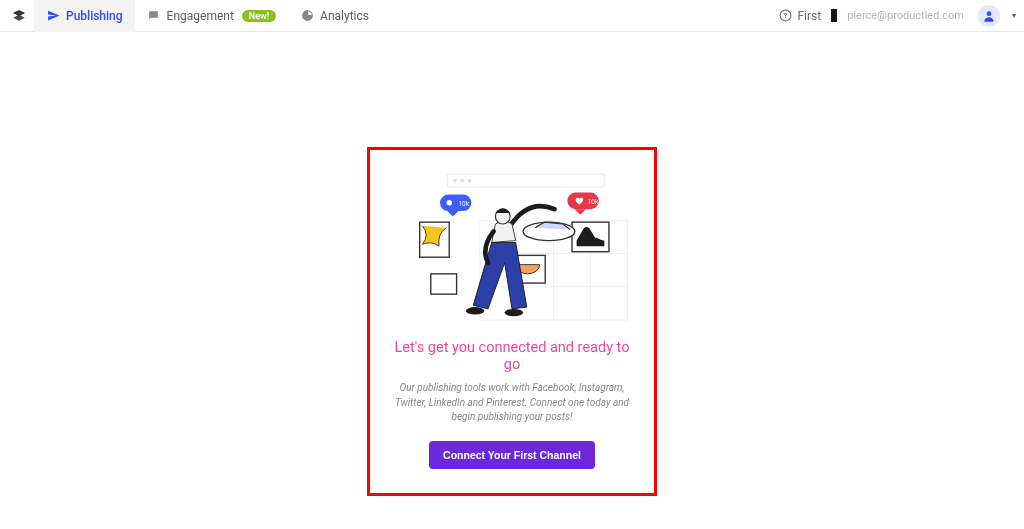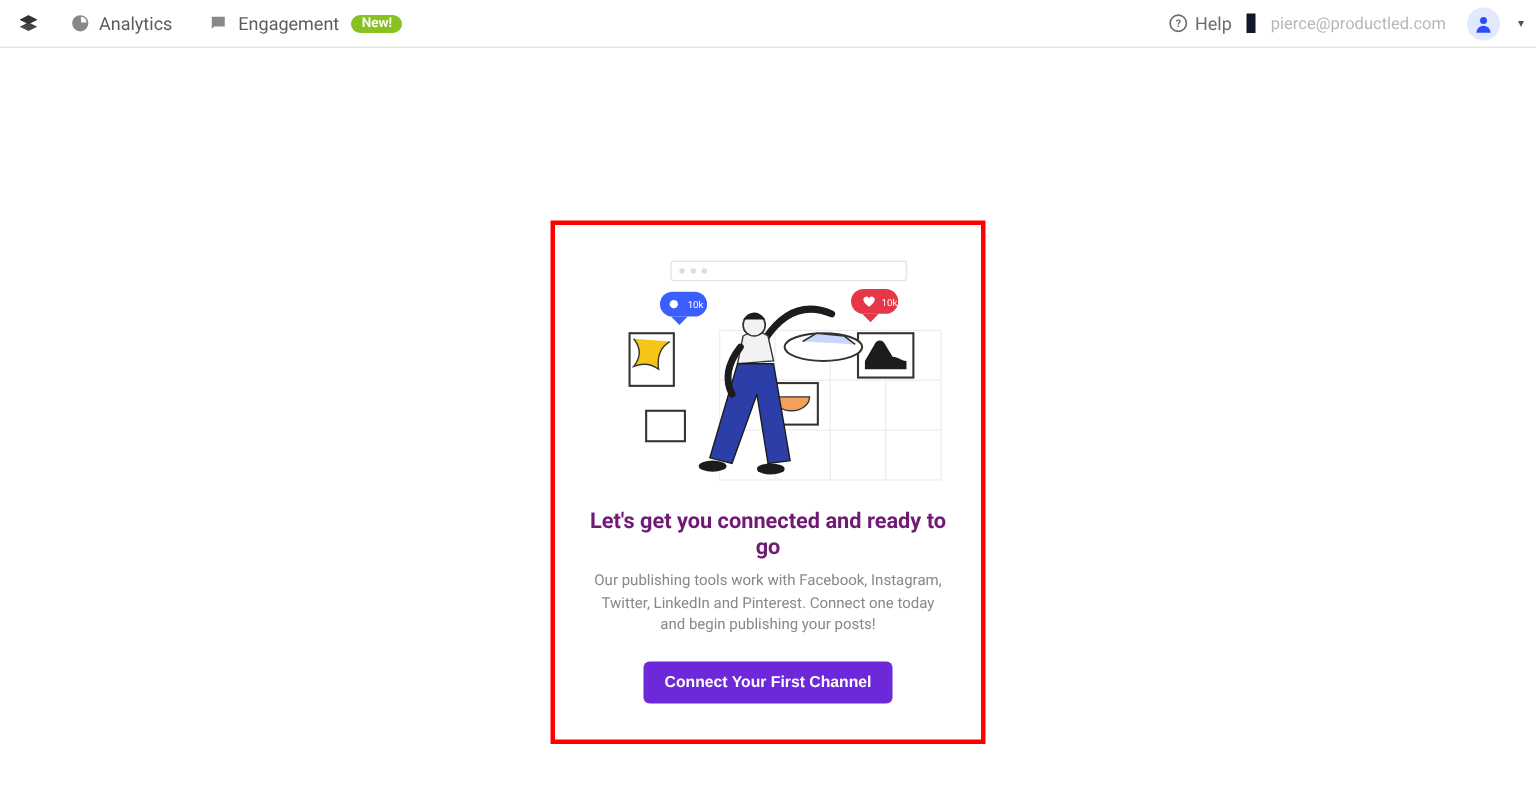--- a/index.html
+++ b/index.html
@@ -15,61 +15,69 @@
     .right { display:flex; align-items:center; gap:10px; color:#6b6b6b; }
     .help { display:flex; align-items:center; gap:5px; cursor:pointer; font-size:12px; }
     .email { font-size:11px; color:#b7b7b7; padding-left:10px; border-left:6px solid #0f172a; }
     .avatar { width:22px; height:22px; border-radius:50%; background:#e2e9ff; display:flex; align-items:center; justify-content:center; margin-left:4px; position:relative; }
     .avatar svg { width:14px; height:14px; }
     .caret { font-size:8px; margin-left:2px; color:#555; }
 
     .main { display:flex; justify-content:center; padding-top:115px; }
     .card { width:290px; border:3px solid #ff0000; padding:20px 18px 24px; text-align:center; background:#fff; }
     .illus { width:100%; height:155px; display:flex; align-items:center; justify-content:center; margin-bottom:14px; }
-    .title { font-size:14.5px; font-weight:700; color:#701a75; margin-bottom:8px; }
-    .desc { font-size:10px; line-height:1.45; color:#888; margin-bottom:16px; padding:0 4px; }
+    .title { font-size:14.5px; font-weight:400; color:#ec4899; margin-bottom:8px; }
+    .desc { font-size:10px; line-height:1.45; color:#888; margin-bottom:16px; padding:0 4px;font-style:italic; }
     .cta { display:inline-block; background:#6d28d9; color:#fff; font-size:10.5px; font-weight:600; padding:8px 14px; border-radius:4px; cursor:pointer; border:none; }
   </style>
 </head>
 <body>
 
 <div class="topbar">
   <div class="logo">
     <svg viewBox="0 0 24 24" width="14" height="14" fill="#333">
         <path d="M12 2L2 7l10 5 10-5-10-5zm0 8L2 15l10 5 10-5-10-5z" opacity=".9"></path>
         <path d="M12 2L2 7l10 5 10-5-10-5z"></path>
       </svg>
   </div>
   <div class="nav">
-    <div class="nav-item">
+    <div class="nav-item active">
       <span class="ic">
-        <svg viewBox="0 0 24 24" width="13" height="13" fill="#888">
-            <path d="M12 2a10 10 0 100 20 10 10 0 000-20zm1 2.1a8 8 0 016.9 6.9H13V4.1z"></path>
+        <svg viewBox="0 0 24 24" width="13" height="13" fill="#2c4bff">
+            <path d="M2 21l21-9L2 3v7l15 2-15 2v7z"></path>
           </svg>
       </span>
-      <span>Analytics</span>
+      <span>Publishing</span>
     </div>
     <div class="nav-item">
       <span class="ic">
         <svg viewBox="0 0 24 24" width="13" height="13" fill="#888">
             <path d="M4 4h16v12H7l-3 3V4z"></path>
           </svg>
       </span>
       <span>Engagement</span>
       <span class="badge">New!</span>
     </div>
+    <div class="nav-item">
+      <span class="ic">
+        <svg viewBox="0 0 24 24" width="13" height="13" fill="#888">
+            <path d="M12 2a10 10 0 100 20 10 10 0 000-20zm1 2.1a8 8 0 016.9 6.9H13V4.1z"></path>
+          </svg>
+      </span>
+      <span>Analytics</span>
+    </div>
   </div>
   <div class="spacer"></div>
   <div class="right">
     <div class="help">
       <svg viewBox="0 0 24 24" width="13" height="13" fill="#6b6b6b">
           <circle cx="12" cy="12" r="10" fill="none" stroke="#6b6b6b" stroke-width="2"></circle>
           <text x="12" y="17" text-anchor="middle" font-size="13" font-weight="bold" fill="#6b6b6b">?</text>
         </svg>
-      <span>Help</span>
+      <span>First</span>
     </div>
     <div class="email">pierce@productled.com</div>
     <div class="avatar">
       <svg viewBox="0 0 24 24" fill="#2c4bff">
           <circle cx="12" cy="8" r="4"></circle>
           <path d="M4 22c0-4.4 3.6-8 8-8s8 3.6 8 8H4z"></path>
         </svg>
     </div>
     <span class="caret">▾</span>
   </div>

